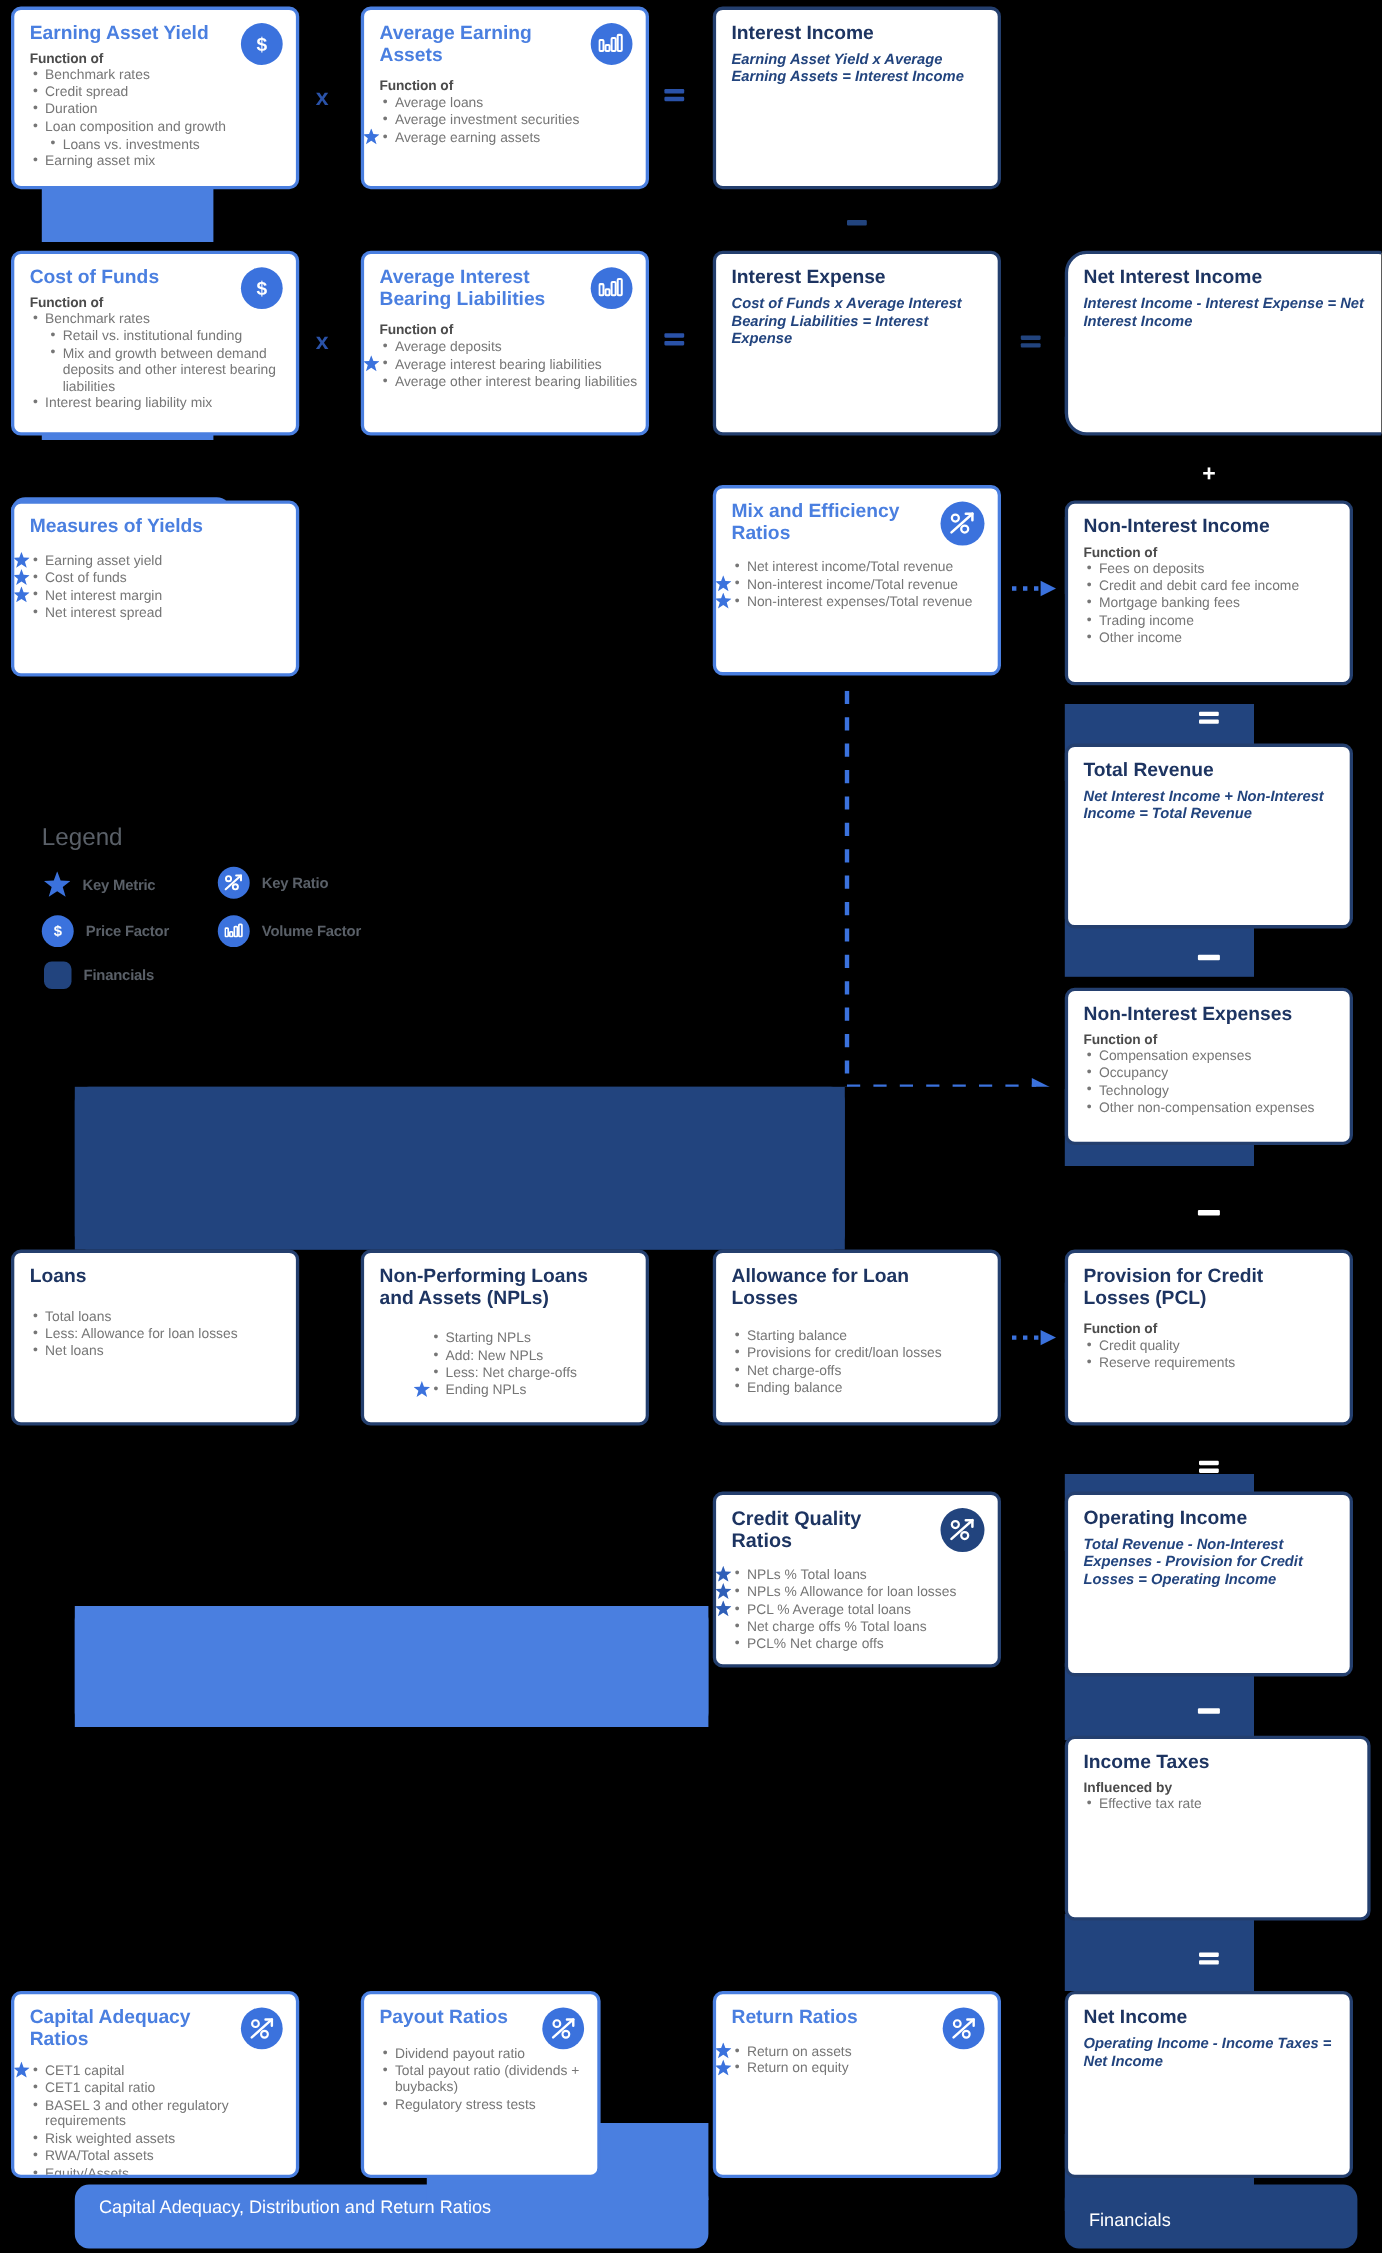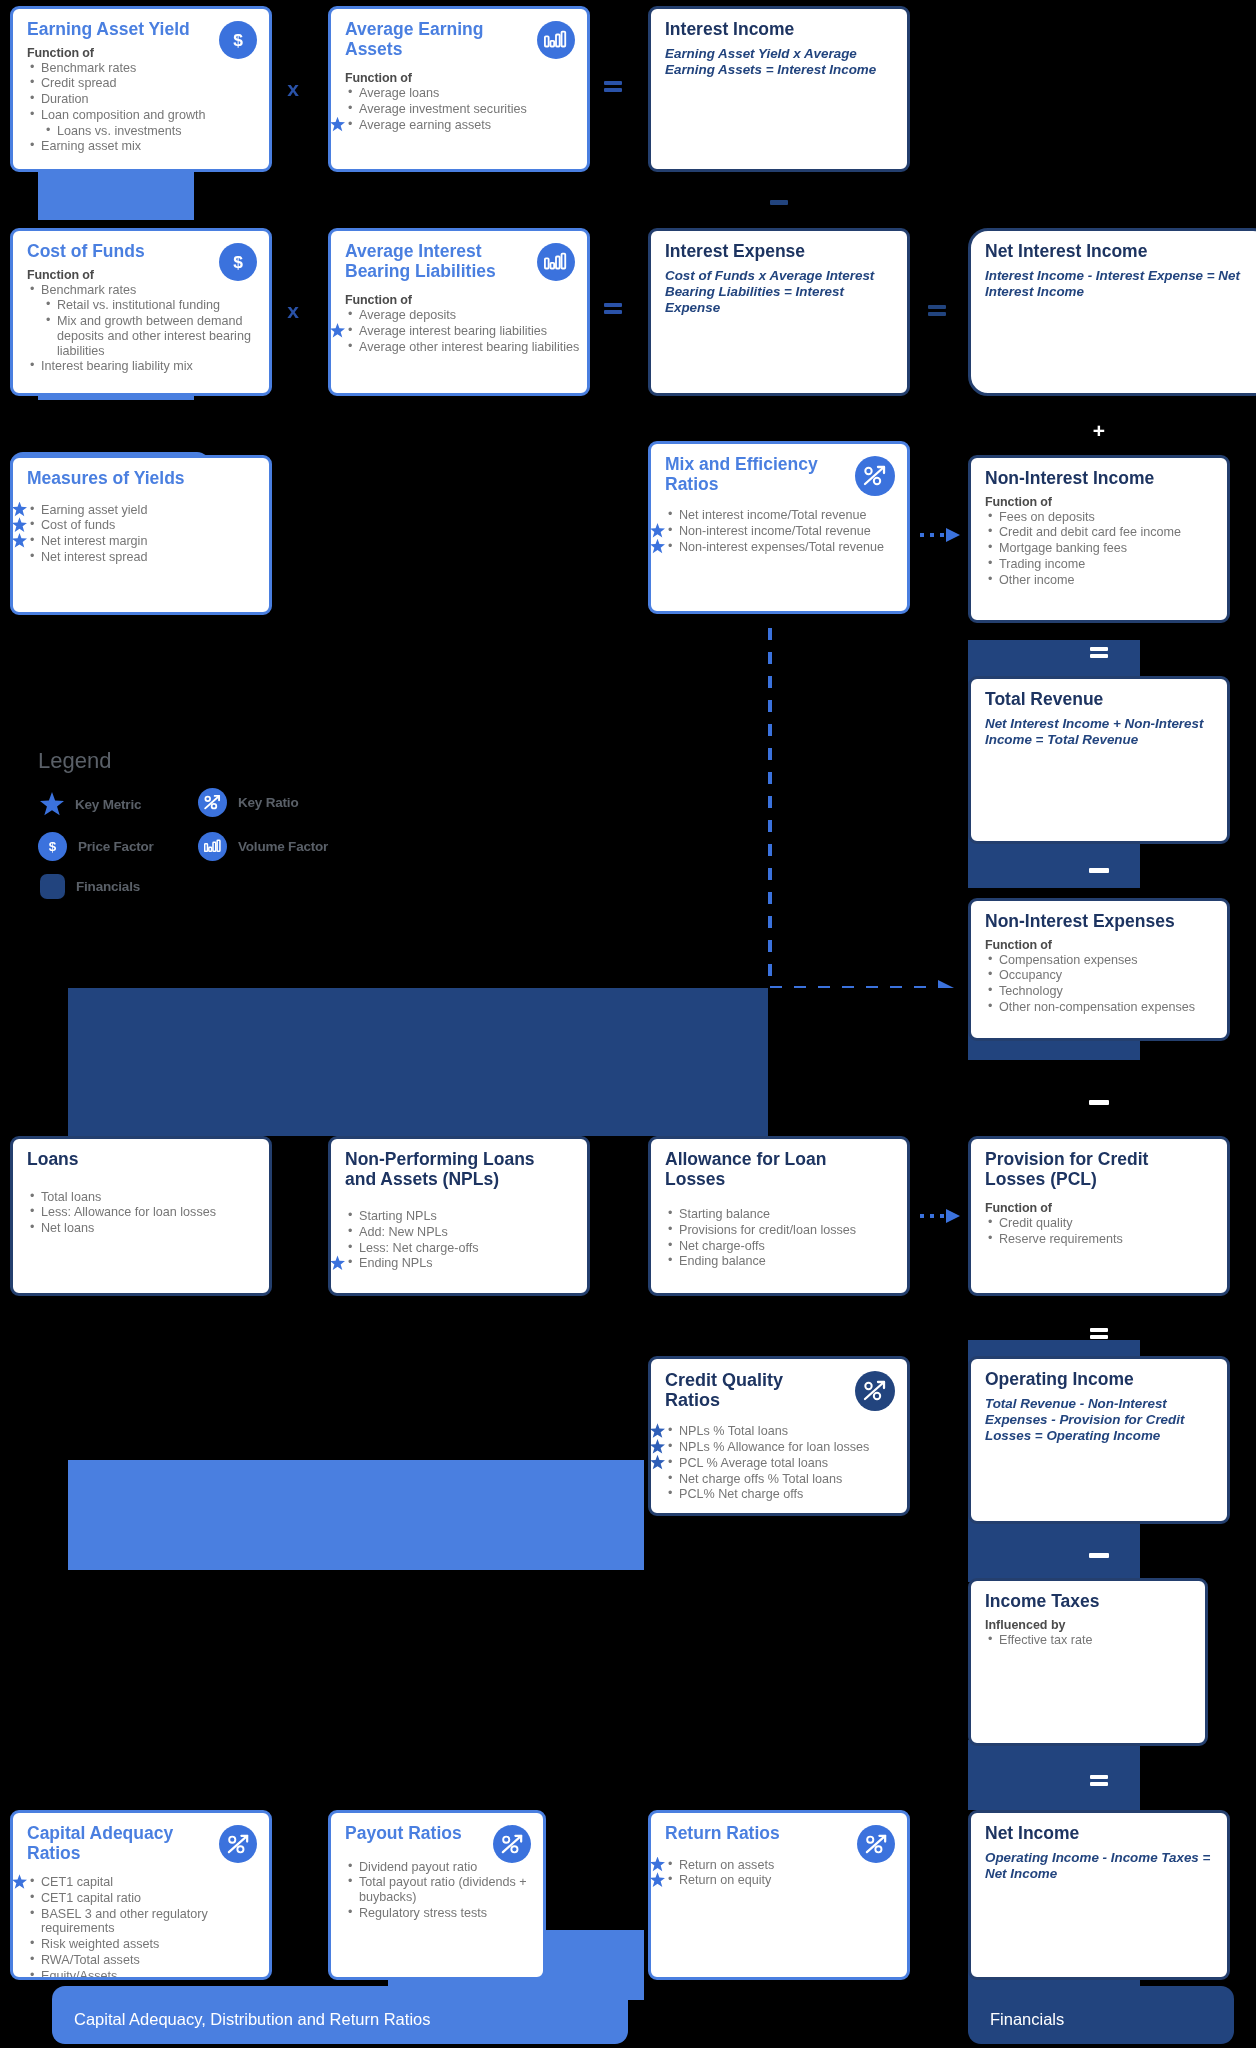--- a/index.html
+++ b/index.html
@@ -67,21 +67,21 @@
 
   <div class="group blue" style="left:10px;top:452px;width:200px;height:78px;">
     <div class="glabel">Yields</div>
   </div>
 
   <div class="group navy" style="left:68px;top:988px;width:700px;height:148px;">
     <div class="glabel" style="padding-bottom:14px;padding-left:8px;">Credit Quality</div>
   </div>
 
   <div class="group blue" style="left:68px;top:1460px;width:576px;height:110px;"></div>
-  <div class="group blue" style="left:52px;top:1986px;width:576px;height:58px;">
+  <div class="group blue" style="left:68px;top:1986px;width:576px;height:58px;align-items:center;">
     <div class="glabel" style="padding-bottom:15px;font-size:16.5px;">Capital Adequacy, Distribution and Return Ratios</div>
   </div>
 
   <div class="group navy" style="left:968px;top:1986px;width:266px;height:58px;">
     <div class="glabel" style="padding-bottom:15px;font-size:16.5px;">Financials</div>
   </div>
 
   <div class="vband" style="left:38px;top:120px;width:156px;height:100px;"></div>
   <div class="vband" style="left:38px;top:290px;width:156px;height:110px;"></div>
   <div class="vband" style="left:38px;top:455px;width:156px;height:70px;"></div>
@@ -362,21 +362,21 @@
         <li>Total loans</li>
         <li>Less: Allowance for loan losses</li>
         <li>Net loans</li>
       </ul>
   </div>
 
   <div class="card navy" style="left:328px;top:1136px;width:262px;height:160px;">
     <div class="pad">
       <div class="ttl" style="font-size:17.5px;width:220px;">Non-Performing Loans and Assets (NPLs)</div>
     </div>
-    <ul class="bl" style="margin-top:10px;">
+    <ul class="bl" style="margin-top:10px;padding-left:46px;">
         <li>Starting NPLs</li>
         <li>Add: New NPLs</li>
         <li>Less: Net charge-offs</li>
         <li class="star">Ending NPLs</li>
       </ul>
   </div>
 
   <div class="card navy" style="left:648px;top:1136px;width:262px;height:160px;">
     <div class="pad">
       <div class="ttl" style="font-size:17.5px;width:180px;">Allowance for Loan Losses</div>
@@ -435,21 +435,21 @@
 
   <div class="card navy" style="left:968px;top:1356px;width:262px;height:168px;">
     <div class="pad">
       <div class="ttl" style="font-size:17.5px;">Operating Income</div>
       <div class="formula">Total Revenue - Non-Interest Expenses - Provision for Credit Losses = Operating Income</div>
     </div>
   </div>
 
   <div class="minus white" style="left:1089px;top:1553px;width:20px;height:5px;"></div>
 
-  <div class="card navy" style="left:968px;top:1578px;width:240px;height:168px;">
+  <div class="card navy" style="left:968px;top:1578px;width:278px;height:168px;">
     <div class="pad">
       <div class="ttl" style="font-size:17.5px;">Income Taxes</div>
     </div>
     <div class="infl" style="margin-top:-4px;">Influenced by</div>
     <ul class="bl">
         <li>Effective tax rate</li>
       </ul>
   </div>
 
   <div class="opeq white" style="left:1088px;top:1772px;width:22px;height:16px;">

